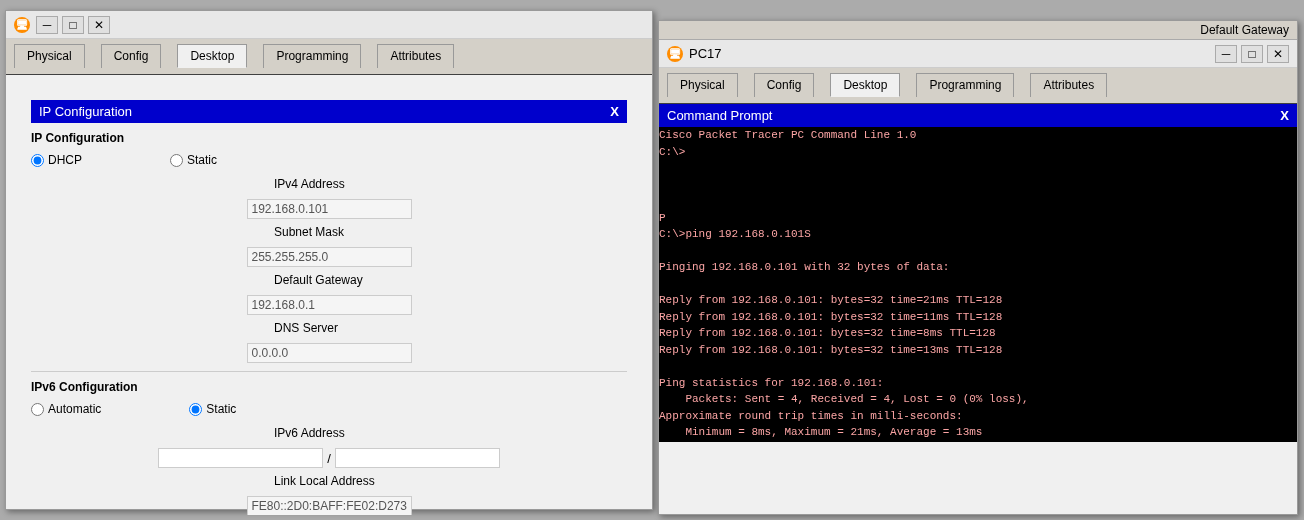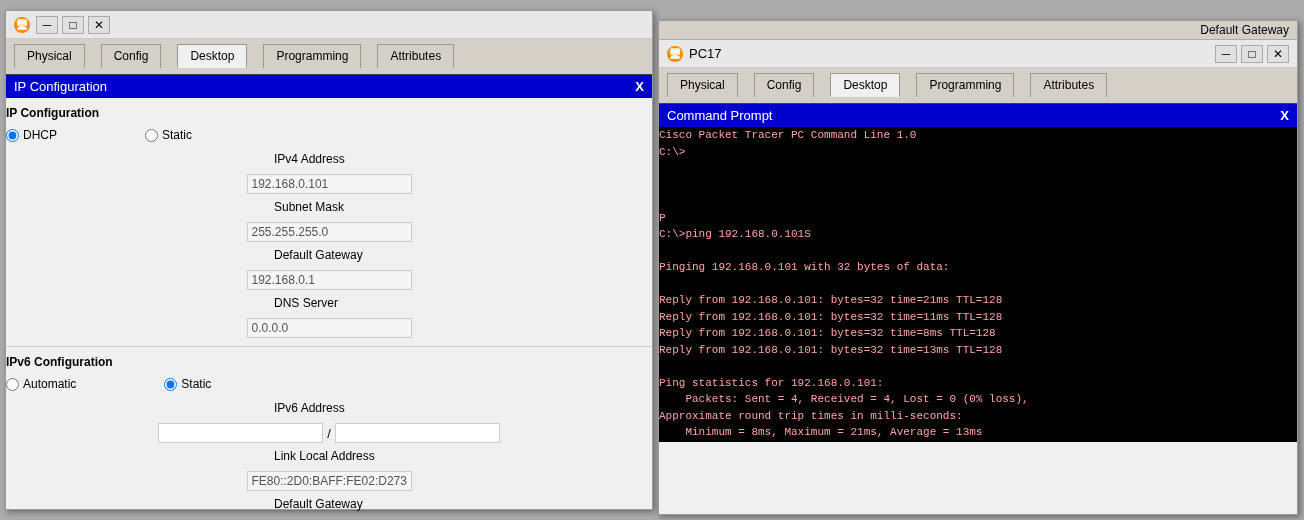--- a/index.html
+++ b/index.html
@@ -106,21 +106,21 @@
     }
 
     .tab.active {
       background: #f0f0f0;
       border-bottom: 1px solid #f0f0f0;
       font-weight: normal;
     }
 
     
     .panel-content {
-      padding: 0;
+      padding: 25px;
       overflow-y: auto;
       height: calc(100% - 58px);
     }
 
     
     .ip-config-header {
       background: #0000cc;
       color: white;
       padding: 4px 8px;
       display: flex;

